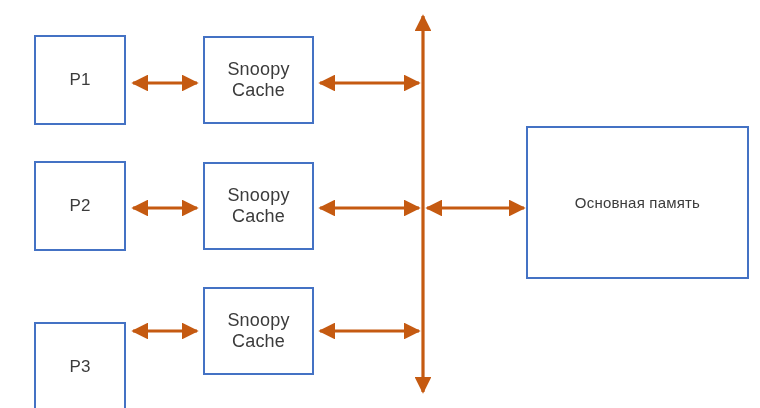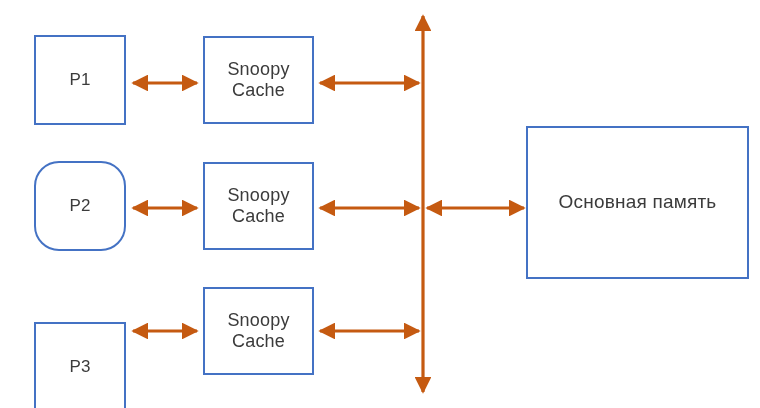--- a/index.html
+++ b/index.html
@@ -34,21 +34,21 @@
     display: block;
     white-space: pre-line;
   }
   .box-proc {
     font-size: 17px;
   }
   .box-cache {
     font-size: 18px;
   }
   .box-memory {
-    font-size: 19px;
+    font-size: 15px;
   }
   #arrows-layer {
     position: absolute;
     left: 0;
     top: 0;
     width: 760px;
     height: 408px;
     pointer-events: none;
   }
 </style>
@@ -81,21 +81,21 @@
 
     <line x1="320" y1="331" x2="419" y2="331" stroke="#C55A11" stroke-width="3.2" marker-start="url(#arrowStart)" marker-end="url(#arrowEnd)"></line>
 
     <line x1="427" y1="208" x2="524" y2="208" stroke="#C55A11" stroke-width="3.2" marker-start="url(#arrowStart)" marker-end="url(#arrowEnd)"></line>
   </svg>
 
   <div class="box box-proc" style="left:34px; top:35px; width:92px; height:90px;">
     <span class="label">P1</span>
   </div>
 
-  <div class="box box-proc" style="left:34px; top:161px; width:92px; height:90px;border-radius:25px;">
+  <div class="box box-proc" style="left:34px; top:161px; width:92px; height:90px;">
     <span class="label">P2</span>
   </div>
 
   <div class="box box-proc" style="left:34px; top:286px; width:92px; height:90px;margin-top:36px;">
     <span class="label">P3</span>
   </div>
 
   <div class="box box-cache" style="left:203px; top:36px; width:111px; height:88px;">
     <span class="label">Snoopy
 Cache</span>

